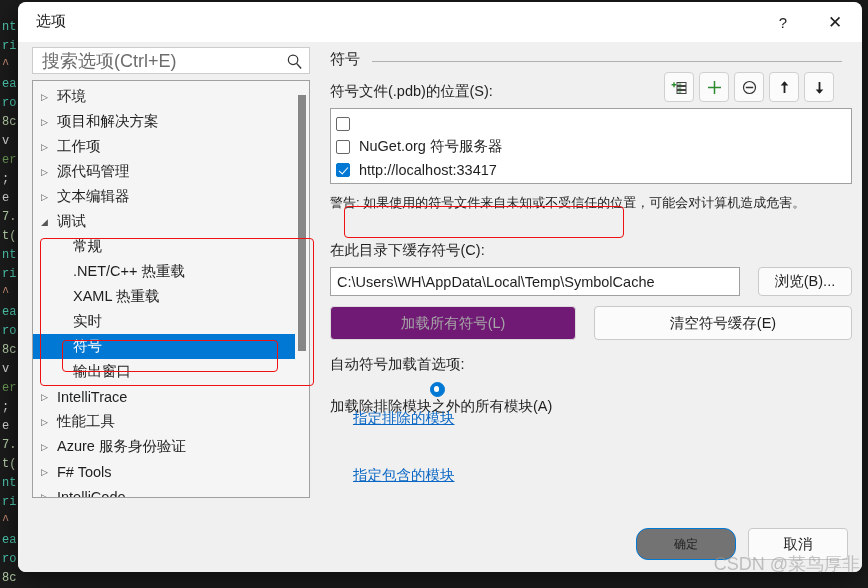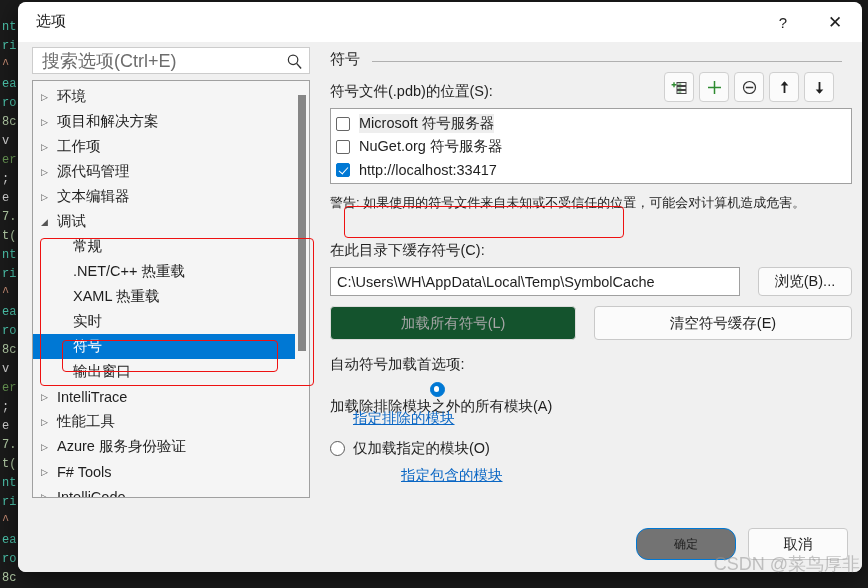--- a/index.html
+++ b/index.html
@@ -228,21 +228,21 @@
     position: absolute; left: 428px; top: 225px;
     width: 94px; height: 29px;
     background: #fbfbfb; border: 1px solid #c9c9c9;
     border-radius: 4px;
     font-family: inherit; font-size: 14.5px; color: #1f1f1f;
     cursor: default;
   }
   #btn-loadall {
     position: absolute; left: 0; top: 264px;
     width: 246px; height: 34px;
-    background: #14532d; border: 1px solid #dcdcdc;
+    background: #701a75; border: 1px solid #dcdcdc;
     border-radius: 4px;
     font-family: inherit; font-size: 14.5px; color: #a6a6a6;
     cursor: default;
   }
   #btn-clearcache {
     position: absolute; left: 264px; top: 264px;
     width: 258px; height: 34px;
     background: #fbfbfb; border: 1px solid #c9c9c9;
     border-radius: 4px;
     font-family: inherit; font-size: 14.5px; color: #1f1f1f;
@@ -277,21 +277,21 @@
     background: #fff; border-radius: 50%;
   }
   .sublink {
     position: absolute; left: 23px;
     font-size: 14.5px;
     color: #0b67c4;
     text-decoration: underline;
     cursor: default;
   }
   #link-exclude { top: 367px; }
-  #link-include { top: 424px; margin-left: 48px; }
+  #link-include { top: 424px; }
 
   
   #btn-ok {
     position: absolute; left: 618px; top: 486px;
     width: 100px; height: 32px;
     background: #737373;
     border: 1.5px solid #0078d4;
     border-radius: 12px;
     font-family: inherit; font-size: 12px; color: #1f1f1f;
     cursor: default;
@@ -507,21 +507,20 @@
           <svg width="17" height="17" viewBox="0 0 17 17">
             <line x1="8.5" y1="3" x2="8.5" y2="13.5" stroke="#222" stroke-width="1.8"></line>
             <path d="M8.5 14.7 L12.3 10.4 L4.7 10.4 Z" fill="#222"></path>
           </svg>
         </div>
       </div>
 
       <div id="paths-list">
           <div class="path-row">
             <span class="cb"></span>
-            <span class="pl-hl">Microsoft 符号服务器</span>
           </div>
           <div class="path-row">
             <span class="cb"></span>
             <span>NuGet.org 符号服务器</span>
           </div>
           <div class="path-row">
             <span class="cb checked"></span>
             <span>http://localhost:33417</span>
           </div>
         </div>
@@ -539,24 +538,20 @@
       <button id="btn-clearcache">清空符号缓存(E)</button>
 
       <div id="label-autoload">自动符号加载首选项:</div>
 
       <div class="radio-row" id="radio-a">
         <span class="rb on"></span>
         <span>加载除排除模块之外的所有模块(A)</span>
       </div>
       <div class="sublink" id="link-exclude">指定排除的模块</div>
 
-      <div class="radio-row" id="radio-o">
-        <span class="rb"></span>
-        <span>仅加载指定的模块(O)</span>
-      </div>
       <div class="sublink" id="link-include">指定包含的模块</div>
 
     </div>
 
     <button id="btn-ok">确定</button>
     <button id="btn-cancel">取消</button>
 
     <div class="anno" id="anno-debug"></div>
     <div class="anno" id="anno-symbol"></div>
     <div class="anno" id="anno-url"></div>

